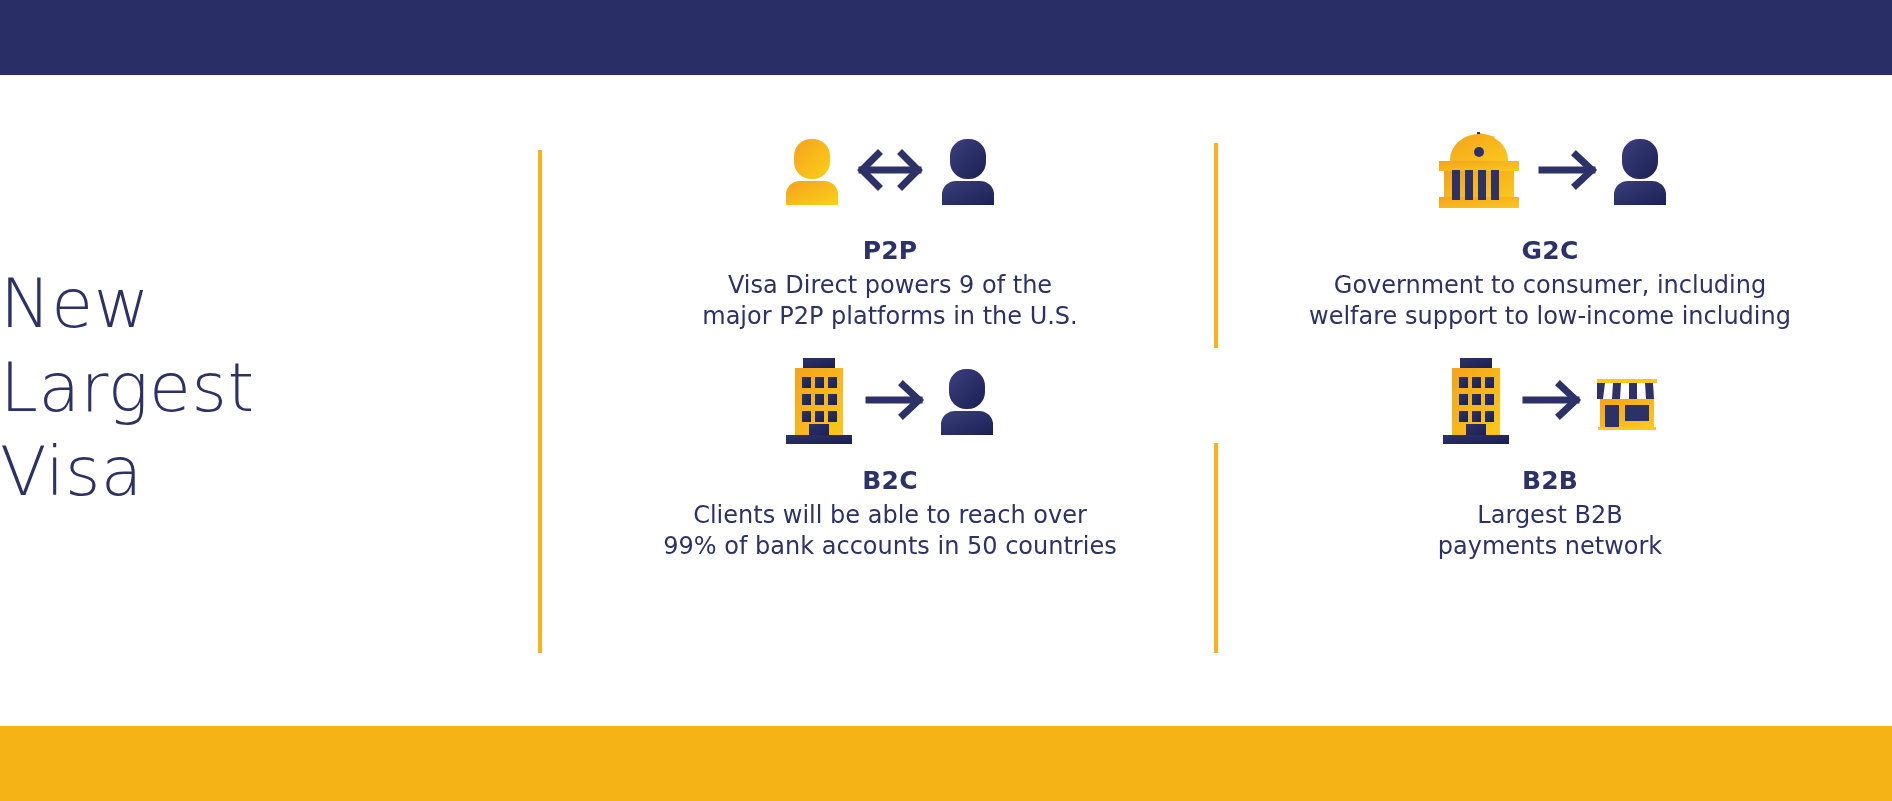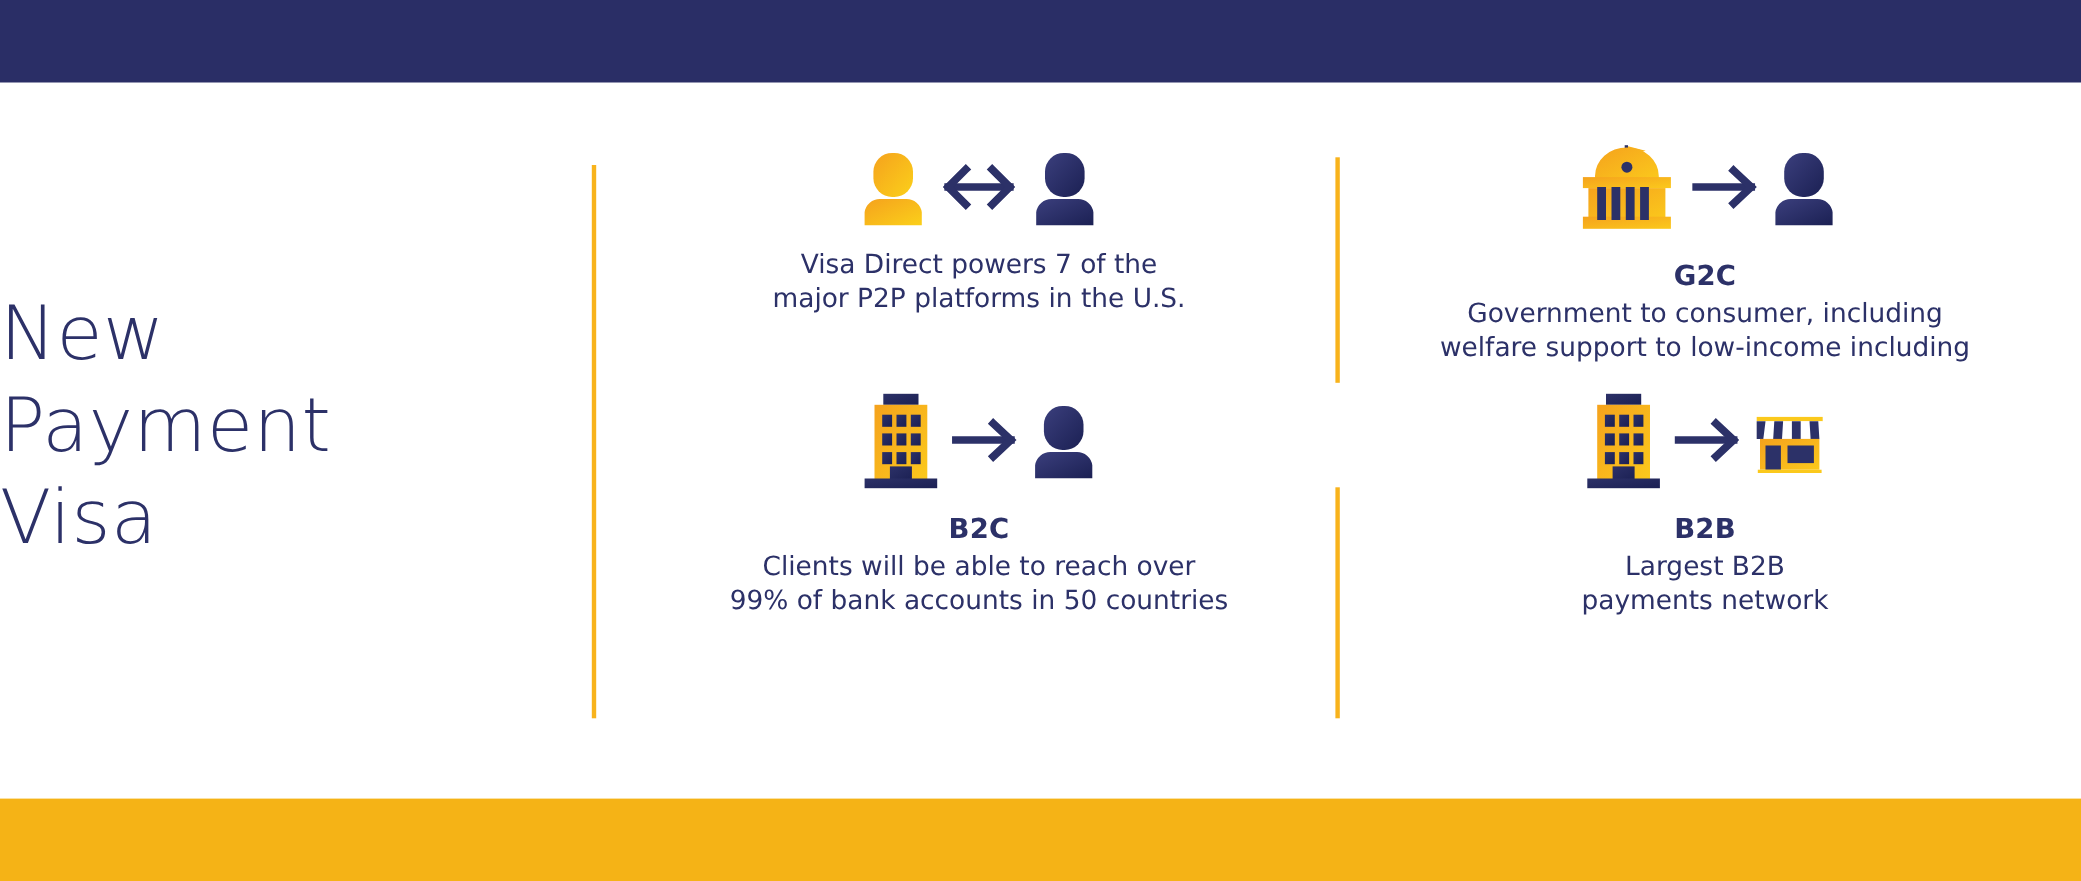--- a/index.html
+++ b/index.html
@@ -110,21 +110,21 @@
 </style>
 </head>
 <body>
 
 <div class="slide">
 
   <div class="top-bar"></div>
 
   <div class="title-block">
     <div class="title-line">New</div>
-    <div class="title-line">Payment</div>
+    <div class="title-line">Largest</div>
     <div class="title-line">Visa</div>
   </div>
 
   <div class="divider divider-left"></div>
   <div class="divider divider-mid-top"></div>
   <div class="divider divider-mid-bot"></div>
 
   <div class="cards">
 
     <div class="card card-p2p">
@@ -156,21 +156,22 @@
               <linearGradient id="gNavy1" x1="0" y1="0" x2="1" y2="1">
                 <stop offset="0%" stop-color="#3b3f7d"></stop>
                 <stop offset="100%" stop-color="#1b2053"></stop>
               </linearGradient>
             </defs>
             <rect x="12" y="4" width="36" height="40" rx="17" fill="url(#gNavy1)"></rect>
             <path d="M4 70 L4 58 A14 14 0 0 1 18 46 L42 46 A14 14 0 0 1 56 58 L56 70 Z" fill="url(#gNavy1)"></path>
           </svg>
         </span>
       </div>
-      <div class="card-desc">Visa Direct powers 7 of the
+      <div class="card-label">P2P</div>
+      <div class="card-desc">Visa Direct powers 9 of the
 major P2P platforms in the U.S.</div>
     </div>
 
     <div class="card card-g2c">
       <div class="icon-row">
         <span>
           <svg width="98" height="80" viewBox="0 0 98 80">
             <defs>
               <linearGradient id="gOrange2" x1="0" y1="0" x2="1" y2="1">
                 <stop offset="0%" stop-color="#f5a21d"></stop>

